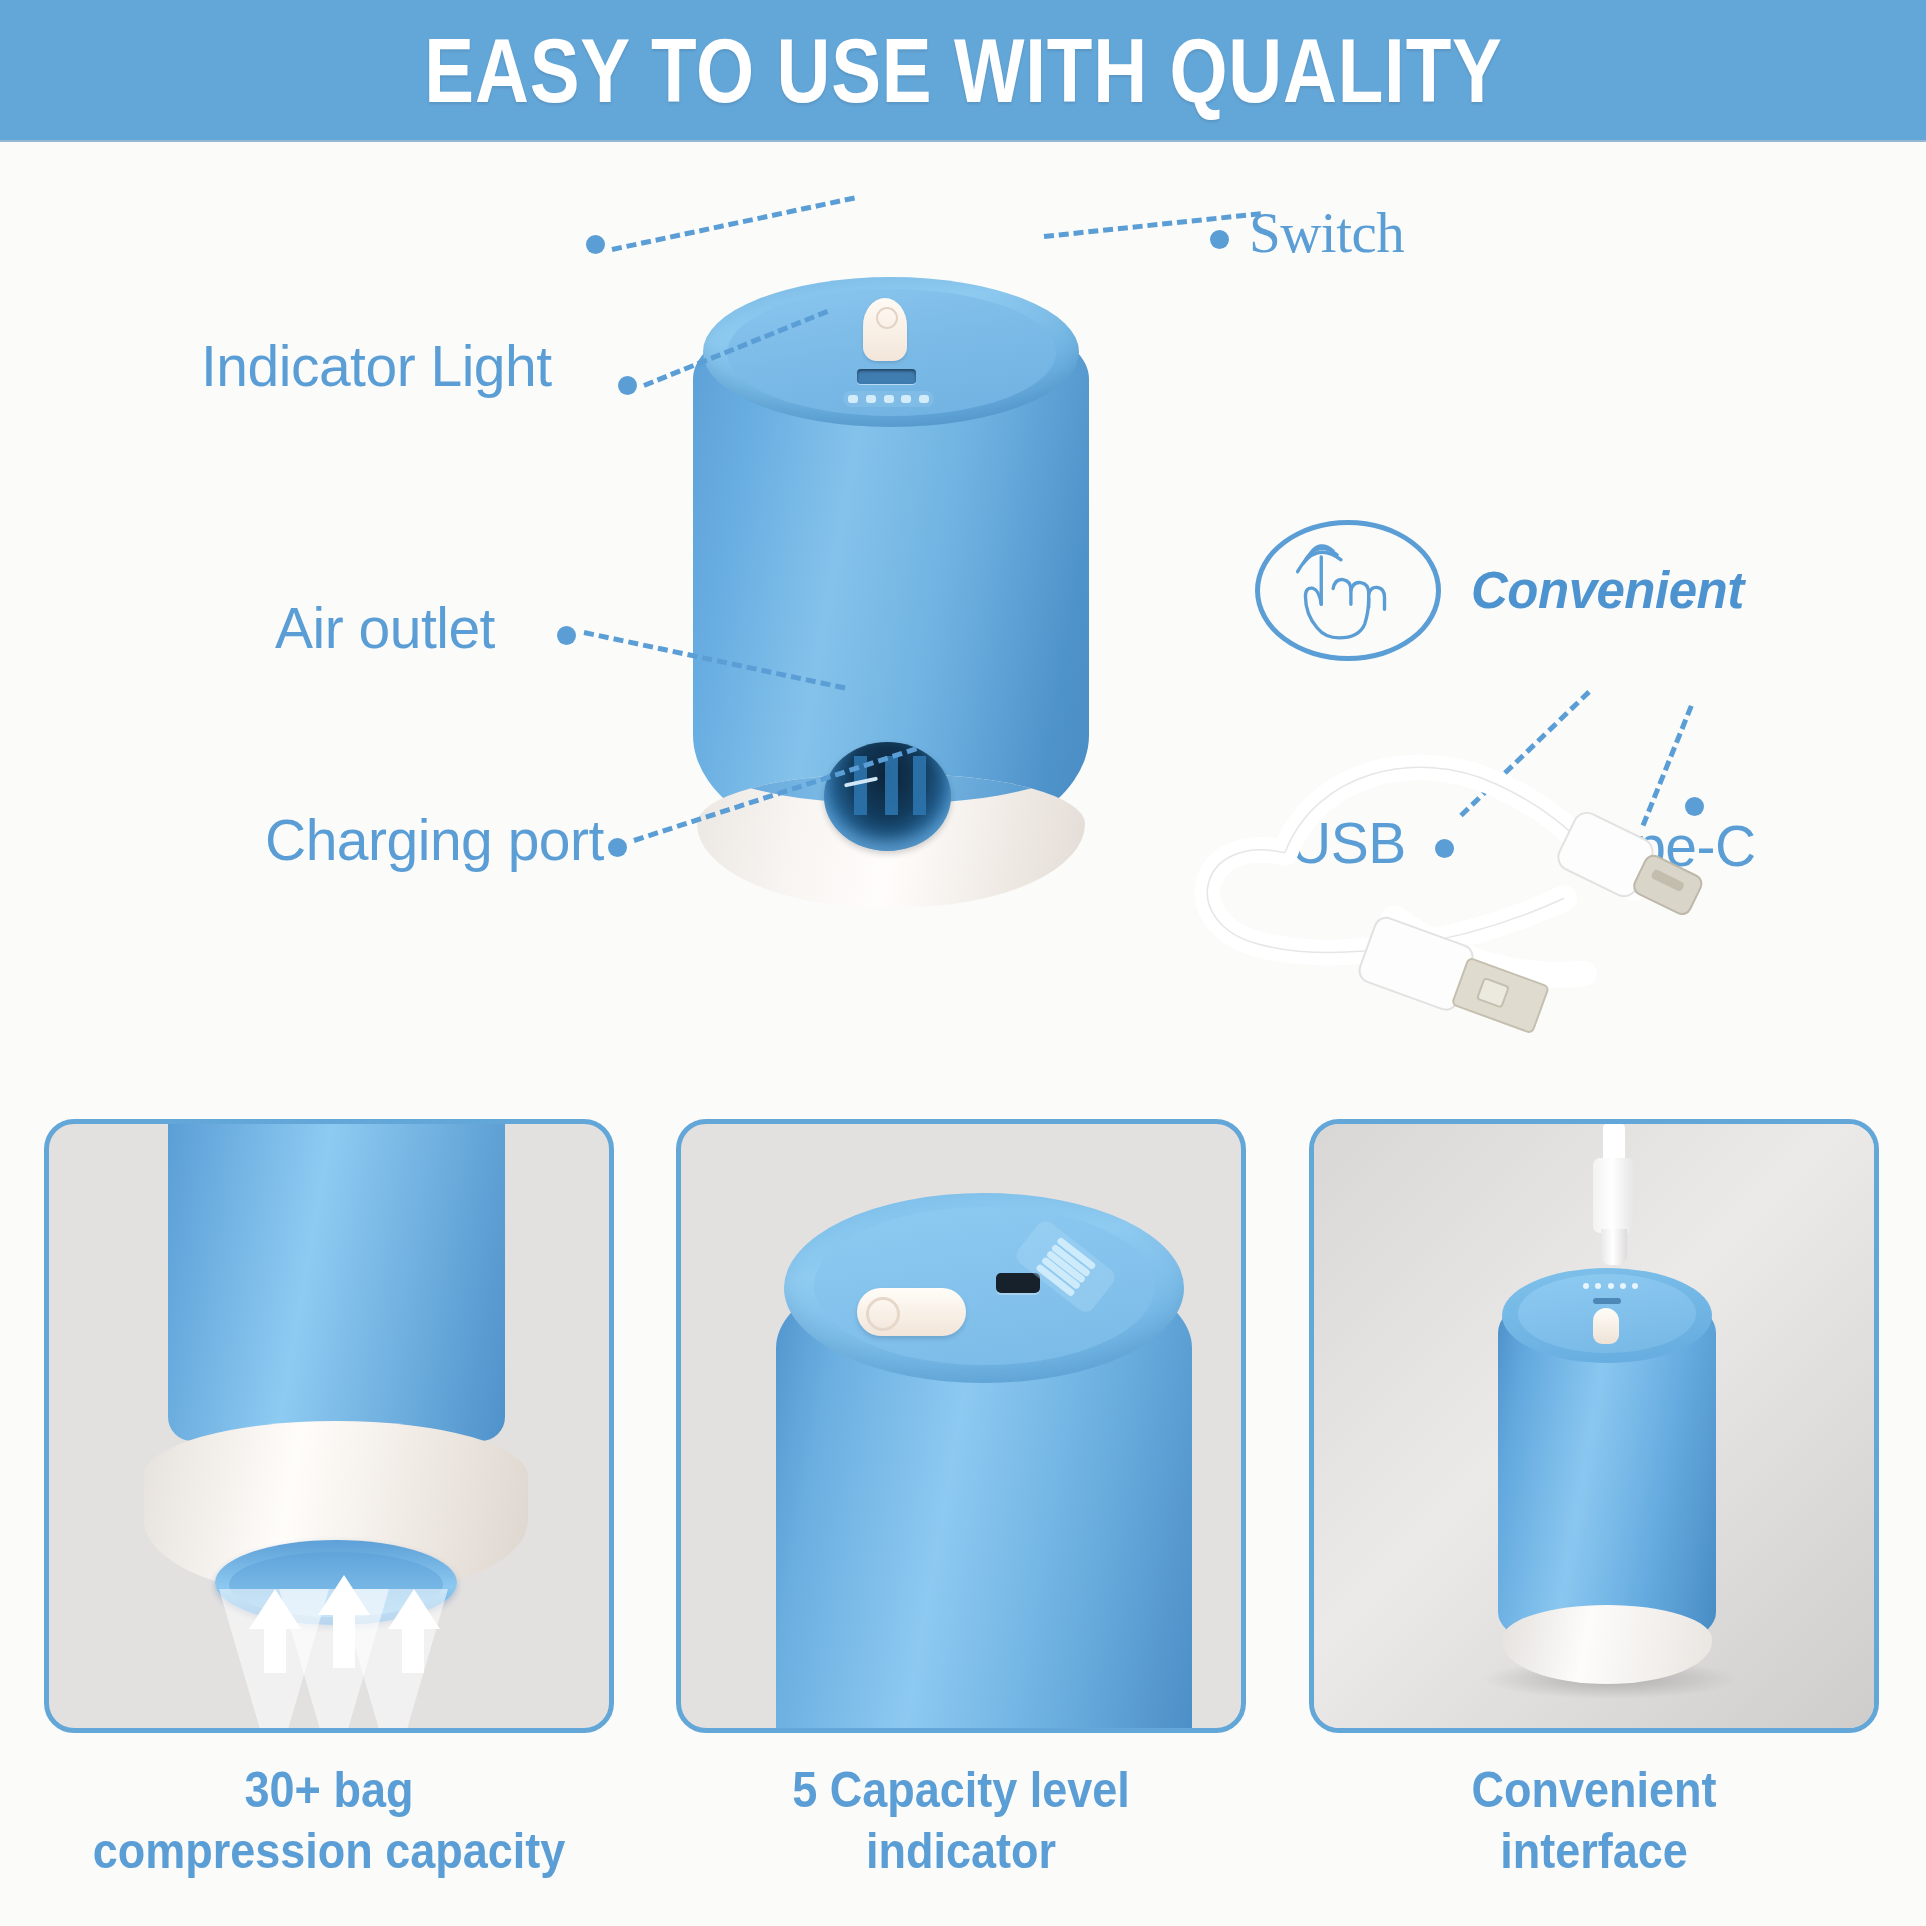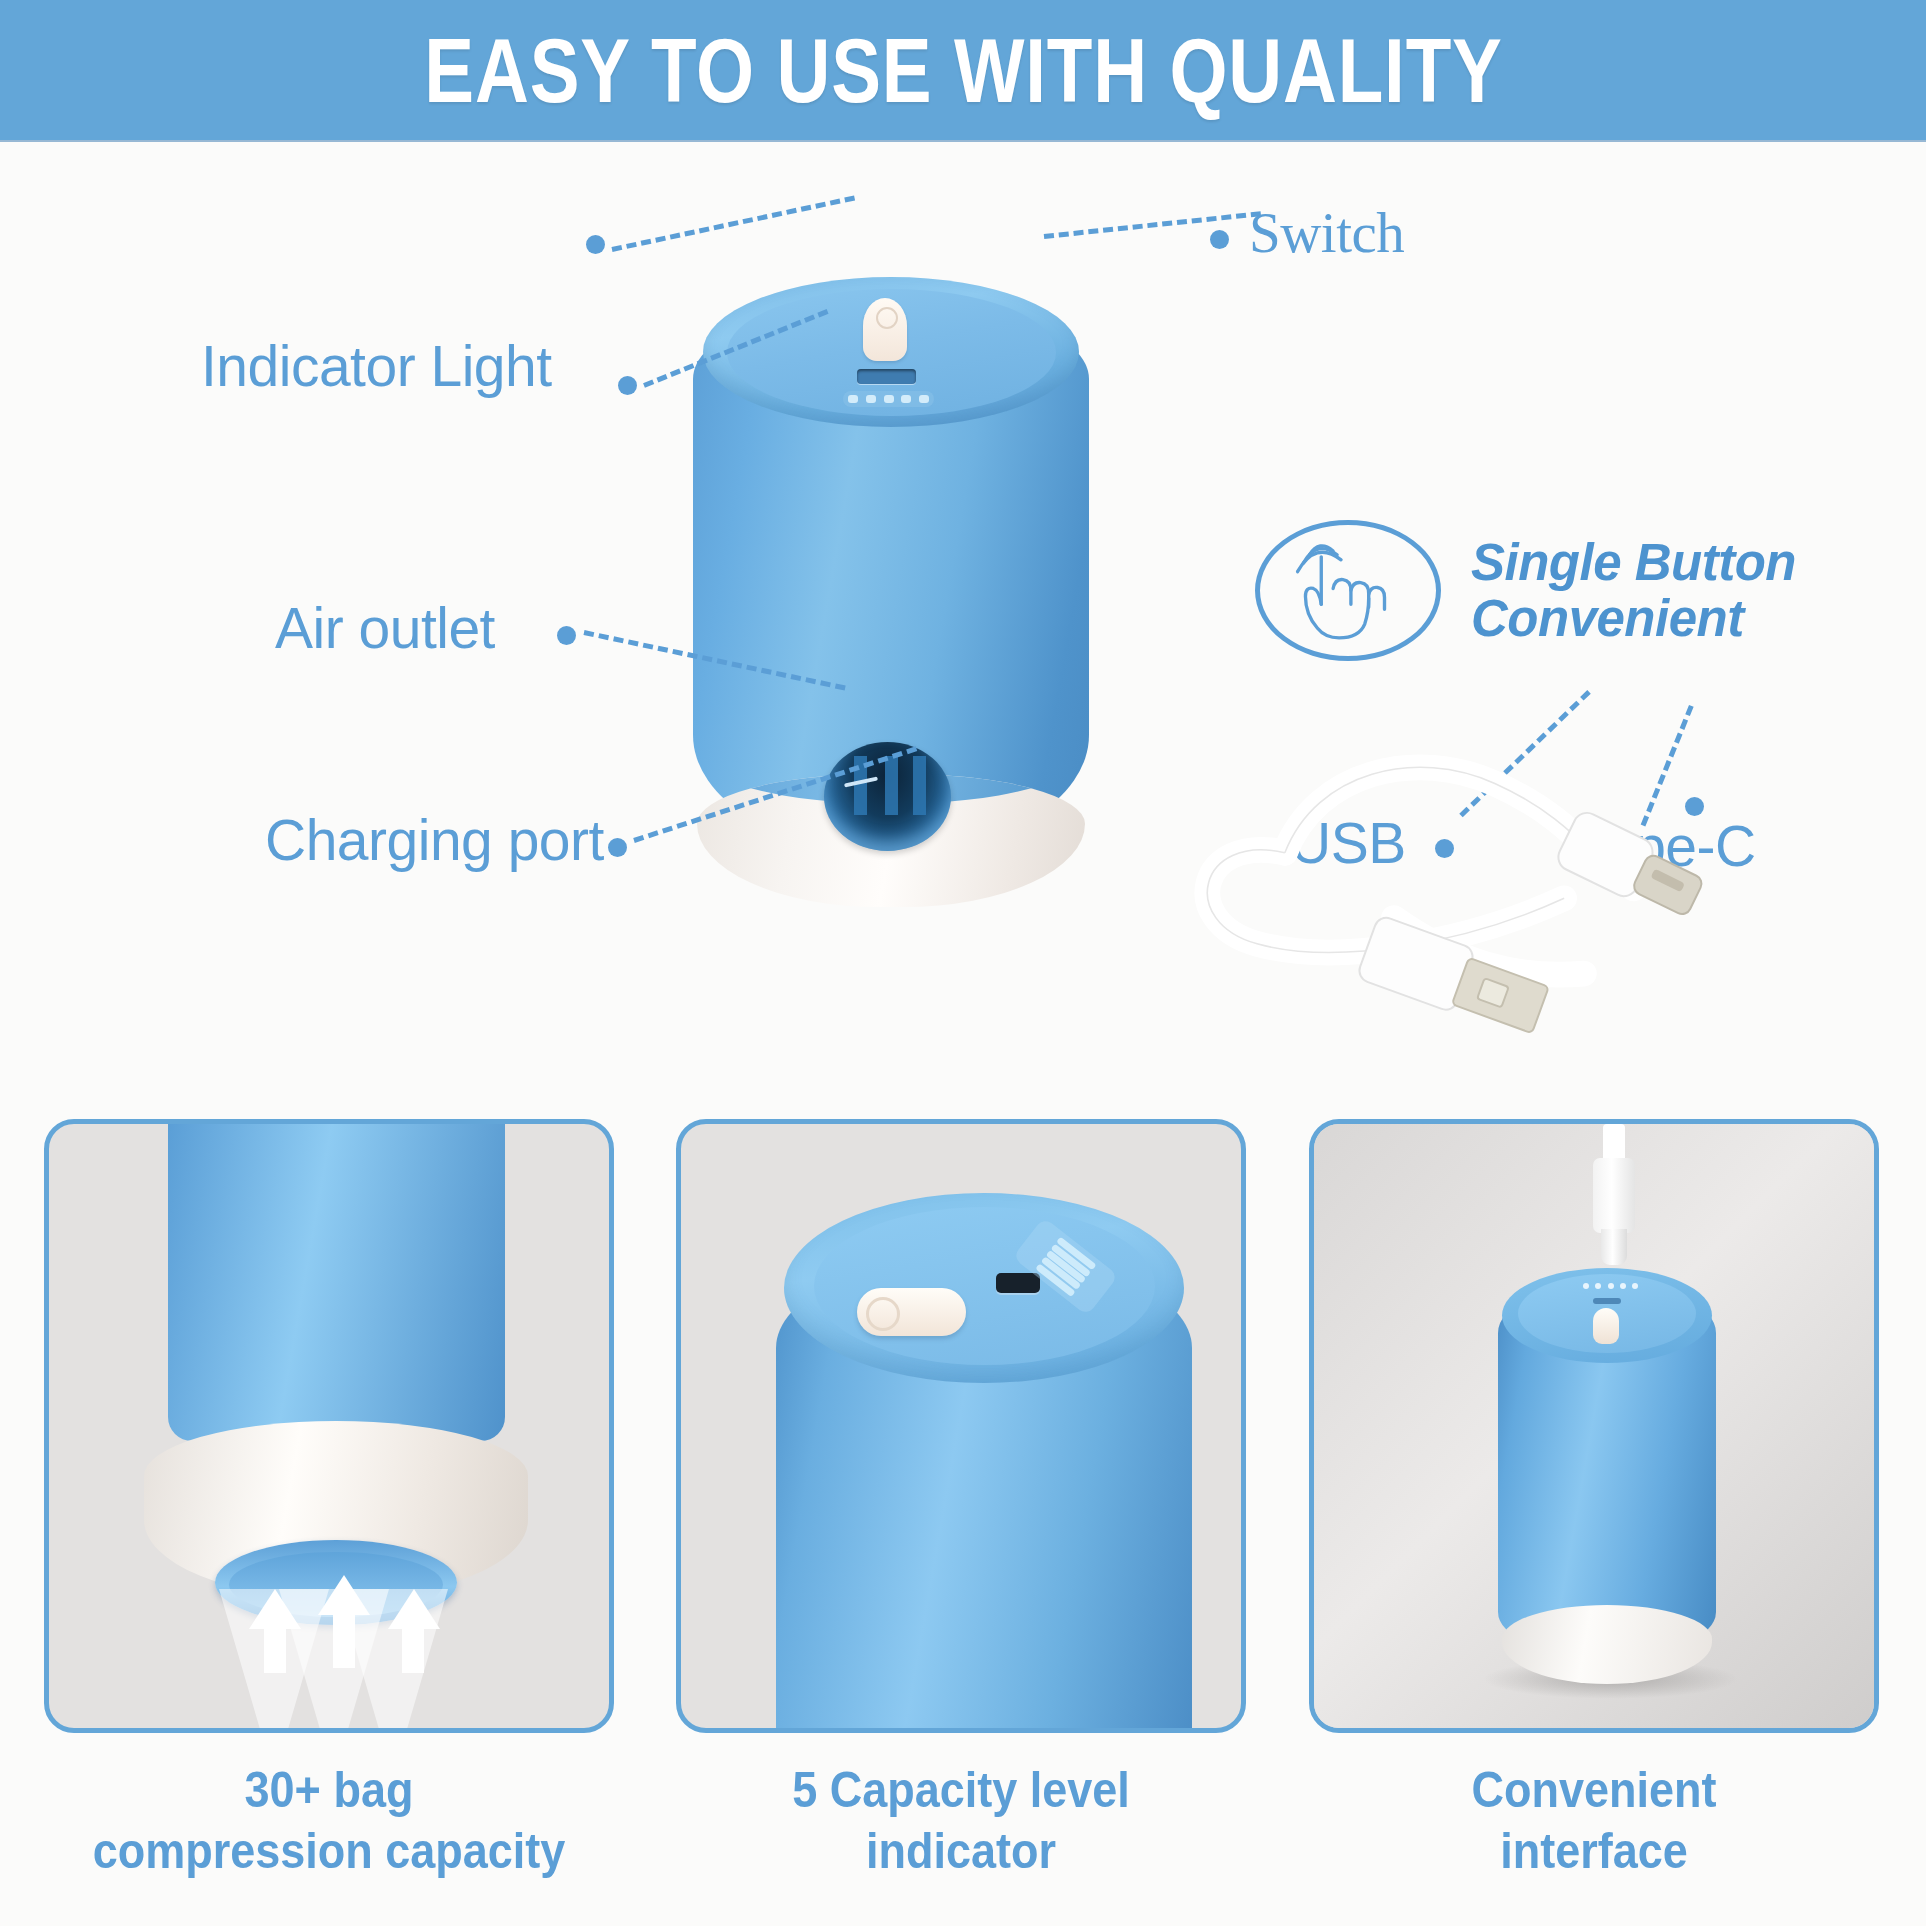--- a/index.html
+++ b/index.html
@@ -271,21 +271,20 @@
           <path d="M38 45 q18 -32 44 -12"></path>
           <path d="M62 30 v48"></path>
           <path d="M62 78 q-2 -14 -8 -16 q-8 -2 -8 8 q0 18 12 32 q8 10 22 10 q20 0 26 -14 q4 -12 4 -26"></path>
           <path d="M74 62 q2 -10 10 -9 q8 1 8 11 v14"></path>
           <path d="M92 64 q2 -9 10 -8 q8 1 8 11 v14"></path>
           <path d="M110 68 q2 -8 9 -7 q7 1 7 10 v12"></path>
         </g>
       </svg>
     </div>
     <div id="badge-text">
-      <div>Single Button</div>
       <div>Convenient</div>
     </div>
   </div>
 
   <div id="cable">
     <svg width="614" height="327" viewBox="0 0 620 330">
       <g fill="none" stroke="#ffffff" stroke-width="26" stroke-linecap="round">
         <path d="M118 140 C 30 120 10 210 90 232 C 170 254 300 232 400 186"></path>
         <path d="M118 140 C 150 58 250 34 330 70 C 410 106 430 150 470 176"></path>
         <path d="M228 206 C 290 250 350 268 420 262"></path>

